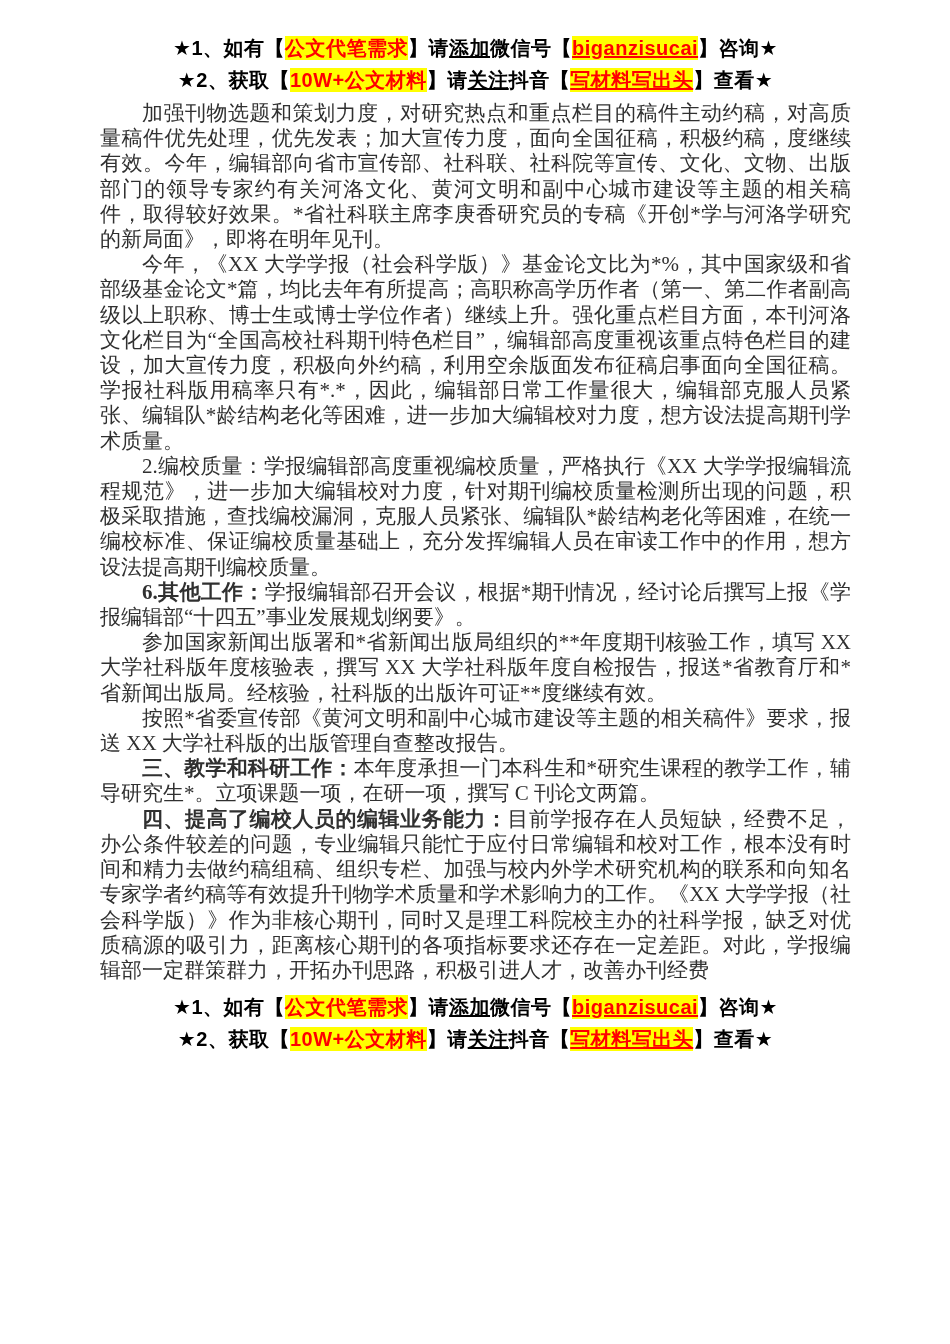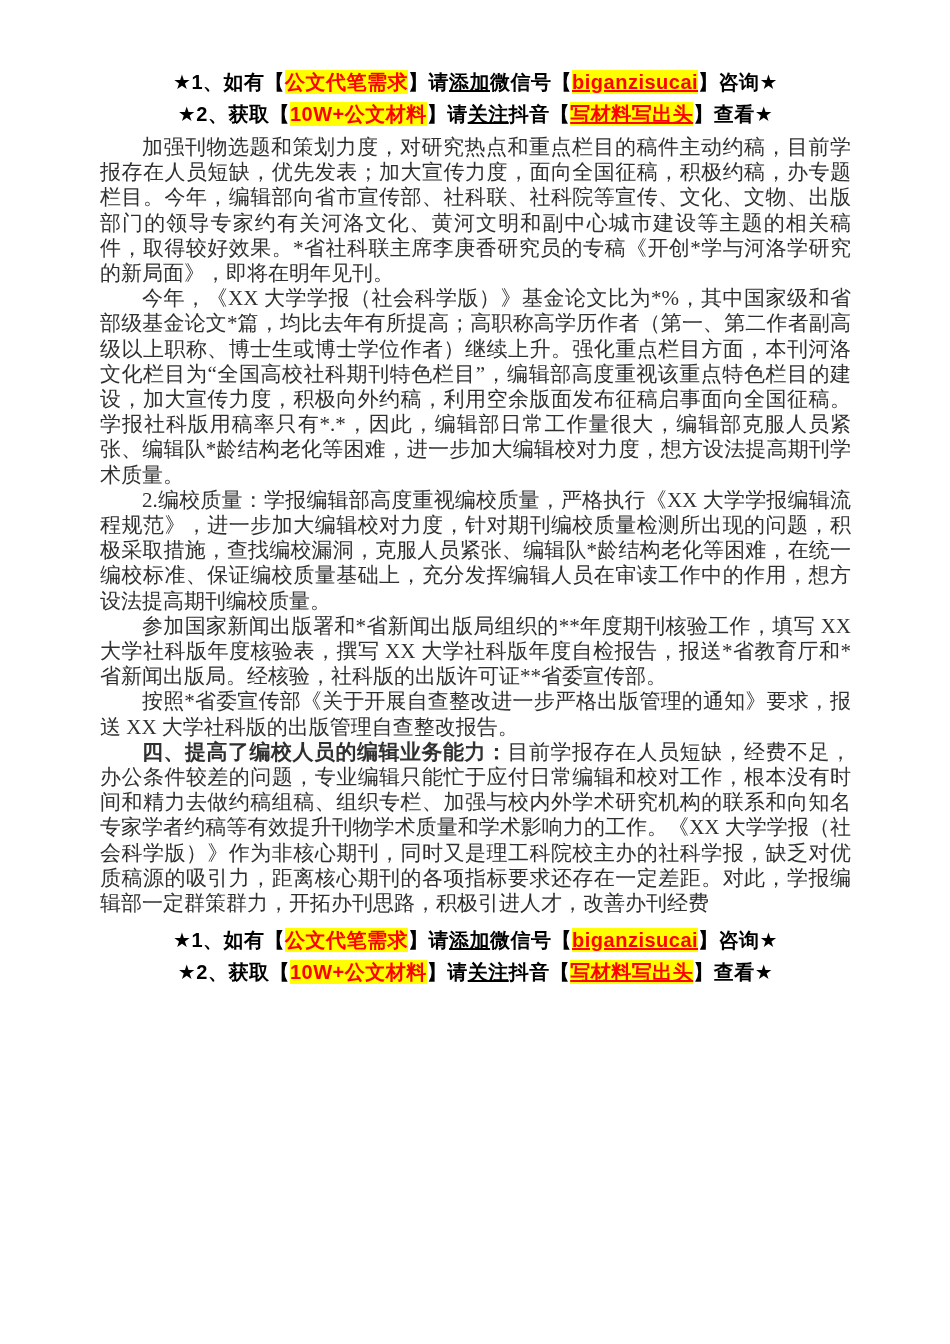--- a/index.html
+++ b/index.html
@@ -7,21 +7,21 @@
     padding: 0;
     background: #ffffff;
     width: 950px;
     height: 1344px;
     overflow: hidden;
   }
   .page {
     width: 950px;
     height: 1344px;
     box-sizing: border-box;
-    padding: 66px 99px 0 100px;
+    padding: 32px 99px 0 100px;
     background: #ffffff;
   }
   .banner {
     text-align: center;
     font-family: "Liberation Sans", "DejaVu Sans", sans-serif;
     font-weight: bold;
     font-size: 20px;
     line-height: 32px;
     color: #000000;
     letter-spacing: 0.5px;
@@ -58,25 +58,27 @@
   <div class="banner banner-top">
     <div class="banner-line">
       <span class="seg">★1、如有【</span><span class="seg hl">公文代笔需求</span><span class="seg">】请</span><span class="seg ul">添加</span><span class="seg">微信号【</span><span class="seg hl ul">biganzisucai</span><span class="seg">】咨询★</span>
     </div>
     <div class="banner-line">
       <span class="seg">★2、获取【</span><span class="seg hl">10W+公文材料</span><span class="seg">】请</span><span class="seg ul">关注</span><span class="seg">抖音【</span><span class="seg hl ul">写材料写出头</span><span class="seg">】查看★</span>
     </div>
   </div>
 
   <div class="content">
-    <p><span class="lead"></span><span>加强刊物选题和策划力度，对研究热点和重点栏目的稿件主动约稿，目前学报存在人员短缺，优先发表；加大宣传力度，面向全国征稿，积极约稿，办专题栏目。今年，编辑部向省市宣传部、社科联、社科院等宣传、文化、文物、出版部门的领导专家约有关河洛文化、黄河文明和副中心城市建设等主题的相关稿件，取得较好效果。*省社科联主席李庚香研究员的专稿《开创*学与河洛学研究的新局面》，即将在明年见刊。</span></p>
+    <p><span class="lead"></span><span>加强刊物选题和策划力度，对研究热点和重点栏目的稿件主动约稿，对高质量稿件优先处理，优先发表；加大宣传力度，面向全国征稿，积极约稿，度继续有效。今年，编辑部向省市宣传部、社科联、社科院等宣传、文化、文物、出版部门的领导专家约有关河洛文化、黄河文明和副中心城市建设等主题的相关稿件，取得较好效果。*省社科联主席李庚香研究员的专稿《开创*学与河洛学研究的新局面》，即将在明年见刊。</span></p>
     <p><span class="lead"></span><span>今年，《XX 大学学报（社会科学版）》基金论文比为*%，其中国家级和省部级基金论文*篇，均比去年有所提高；高职称高学历作者（第一、第二作者副高级以上职称、博士生或博士学位作者）继续上升。强化重点栏目方面，本刊河洛文化栏目为“全国高校社科期刊特色栏目”，编辑部高度重视该重点特色栏目的建设，加大宣传力度，积极向外约稿，利用空余版面发布征稿启事面向全国征稿。学报社科版用稿率只有*.*，因此，编辑部日常工作量很大，编辑部克服人员紧张、编辑队*龄结构老化等困难，进一步加大编辑校对力度，想方设法提高期刊学术质量。</span></p>
     <p><span class="lead"></span><span>2.编校质量：学报编辑部高度重视编校质量，严格执行《XX 大学学报编辑流程规范》，进一步加大编辑校对力度，针对期刊编校质量检测所出现的问题，积极采取措施，查找编校漏洞，克服人员紧张、编辑队*龄结构老化等困难，在统一编校标准、保证编校质量基础上，充分发挥编辑人员在审读工作中的作用，想方设法提高期刊编校质量。</span></p>
-    <p><span class="lead"></span><span>参加国家新闻出版署和*省新闻出版局组织的**年度期刊核验工作，填写 XX 大学社科版年度核验表，撰写 XX 大学社科版年度自检报告，报送*省教育厅和*省新闻出版局。经核验，社科版的出版许可证**省委宣传部。</span></p>
-    <p><span class="lead"></span><span>按照*省委宣传部《关于开展自查整改进一步严格出版管理的通知》要求，报送 XX 大学社科版的出版管理自查整改报告。</span></p>
+    <p><span class="lead">6.其他工作：</span><span>学报编辑部召开会议，根据*期刊情况，经讨论后撰写上报《学报编辑部“十四五”事业发展规划纲要》。</span></p>
+    <p><span class="lead"></span><span>参加国家新闻出版署和*省新闻出版局组织的**年度期刊核验工作，填写 XX 大学社科版年度核验表，撰写 XX 大学社科版年度自检报告，报送*省教育厅和*省新闻出版局。经核验，社科版的出版许可证**度继续有效。</span></p>
+    <p><span class="lead"></span><span>按照*省委宣传部《黄河文明和副中心城市建设等主题的相关稿件》要求，报送 XX 大学社科版的出版管理自查整改报告。</span></p>
+    <p><span class="lead">三、教学和科研工作：</span><span>本年度承担一门本科生和*研究生课程的教学工作，辅导研究生*。立项课题一项，在研一项，撰写 C 刊论文两篇。</span></p>
     <p><span class="lead">四、提高了编校人员的编辑业务能力：</span><span>目前学报存在人员短缺，经费不足，办公条件较差的问题，专业编辑只能忙于应付日常编辑和校对工作，根本没有时间和精力去做约稿组稿、组织专栏、加强与校内外学术研究机构的联系和向知名专家学者约稿等有效提升刊物学术质量和学术影响力的工作。《XX 大学学报（社会科学版）》作为非核心期刊，同时又是理工科院校主办的社科学报，缺乏对优质稿源的吸引力，距离核心期刊的各项指标要求还存在一定差距。对此，学报编辑部一定群策群力，开拓办刊思路，积极引进人才，改善办刊经费</span></p>
   </div>
 
   <div class="banner banner-bottom">
     <div class="banner-line">
       <span class="seg">★1、如有【</span><span class="seg hl">公文代笔需求</span><span class="seg">】请</span><span class="seg ul">添加</span><span class="seg">微信号【</span><span class="seg hl ul">biganzisucai</span><span class="seg">】咨询★</span>
     </div>
     <div class="banner-line">
       <span class="seg">★2、获取【</span><span class="seg hl">10W+公文材料</span><span class="seg">】请</span><span class="seg ul">关注</span><span class="seg">抖音【</span><span class="seg hl ul">写材料写出头</span><span class="seg">】查看★</span>
     </div>

